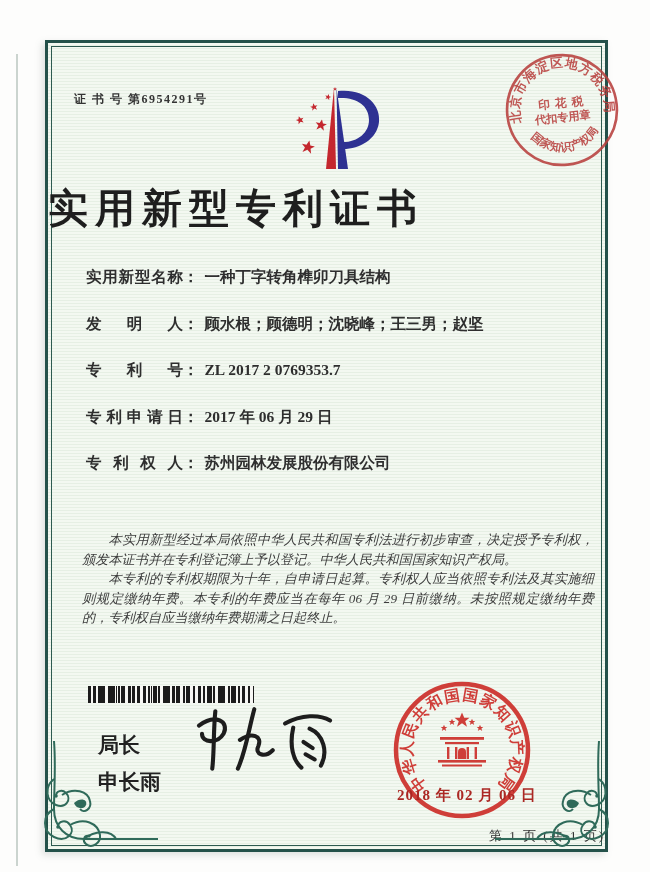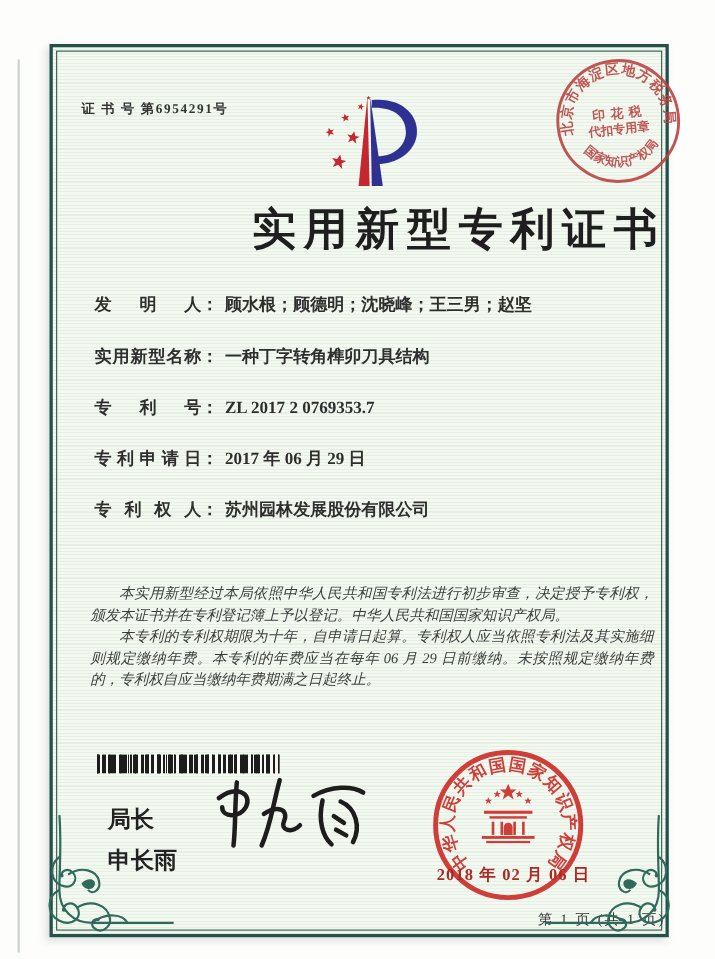--- a/index.html
+++ b/index.html
@@ -16,21 +16,21 @@
     background:
       repeating-linear-gradient(180deg,#f3f8f1 0px,#f3f8f1 2px,#e6efe4 2px,#e6efe4 3px);
     box-shadow:-3px 3px 7px rgba(110,125,118,.22);
   }
   .inner-frame{position:absolute;inset:3px;border:1px solid #2d5a50;pointer-events:none;}
   .cert-no{position:absolute;left:26px;top:48px;font-size:12px;color:#343434;
     letter-spacing:1.5px;font-weight:600;}
   .logo{position:absolute;left:240px;top:42px;width:95px;height:88px;}
   .tax-stamp{position:absolute;left:453px;top:6px;width:122px;height:122px;
     opacity:.88;transform:rotate(-6deg);}
-  .cert-title{position:absolute;left:0;top:138px;width:100%;text-align:right;
+  .cert-title{position:absolute;left:0;top:138px;width:100%;text-align:left;
     font-size:40px;font-weight:bold;color:#1e1e1e;letter-spacing:7px;}
   .fields{position:absolute;left:38px;top:224px;width:490px;}
   .field-row{height:20px;margin-bottom:26.5px;font-size:15.5px;color:#2e2e2e;
     font-weight:600;white-space:nowrap;}
   .flabel{display:inline-block;width:97px;text-align:justify;text-align-last:justify;}
   .fcolon{margin-right:6px;}
   .paras{position:absolute;left:34px;top:487px;width:512px;font-size:13.2px;
     line-height:19.6px;color:#3c3c3c;text-align:justify;}
   .paras p{margin:0;text-indent:2em;font-style:italic;}
   .barcode{position:absolute;left:40px;top:643px;width:166px;height:17px;
@@ -95,24 +95,24 @@
     <text class="seal-text" x="60" y="71" text-anchor="middle" fill="#b8403e" font-size="11">代扣专用章</text>
     <text class="seal-text" fill="#b8403e" font-size="11">
       <textPath href="#taxBottom" startOffset="50%" text-anchor="middle">国家知识产权局</textPath>
     </text>
   </svg>
 
   <div class="cert-title">实用新型专利证书</div>
 
   <div class="fields">
     <div class="field-row">
+      <span class="flabel">实用新型名称</span><span class="fcolon">：</span><span class="fvalue">一种丁字转角榫卯刀具结构</span>
+    </div>
+    <div class="field-row">
       <span class="flabel">发明人</span><span class="fcolon">：</span><span class="fvalue">顾水根；顾德明；沈晓峰；王三男；赵坚</span>
-    </div>
-    <div class="field-row">
-      <span class="flabel">实用新型名称</span><span class="fcolon">：</span><span class="fvalue">一种丁字转角榫卯刀具结构</span>
     </div>
     <div class="field-row">
       <span class="flabel">专利号</span><span class="fcolon">：</span><span class="fvalue">ZL 2017 2 0769353.7</span>
     </div>
     <div class="field-row">
       <span class="flabel">专利申请日</span><span class="fcolon">：</span><span class="fvalue">2017 年 06 月 29 日</span>
     </div>
     <div class="field-row">
       <span class="flabel">专利权人</span><span class="fcolon">：</span><span class="fvalue">苏州园林发展股份有限公司</span>
     </div>

